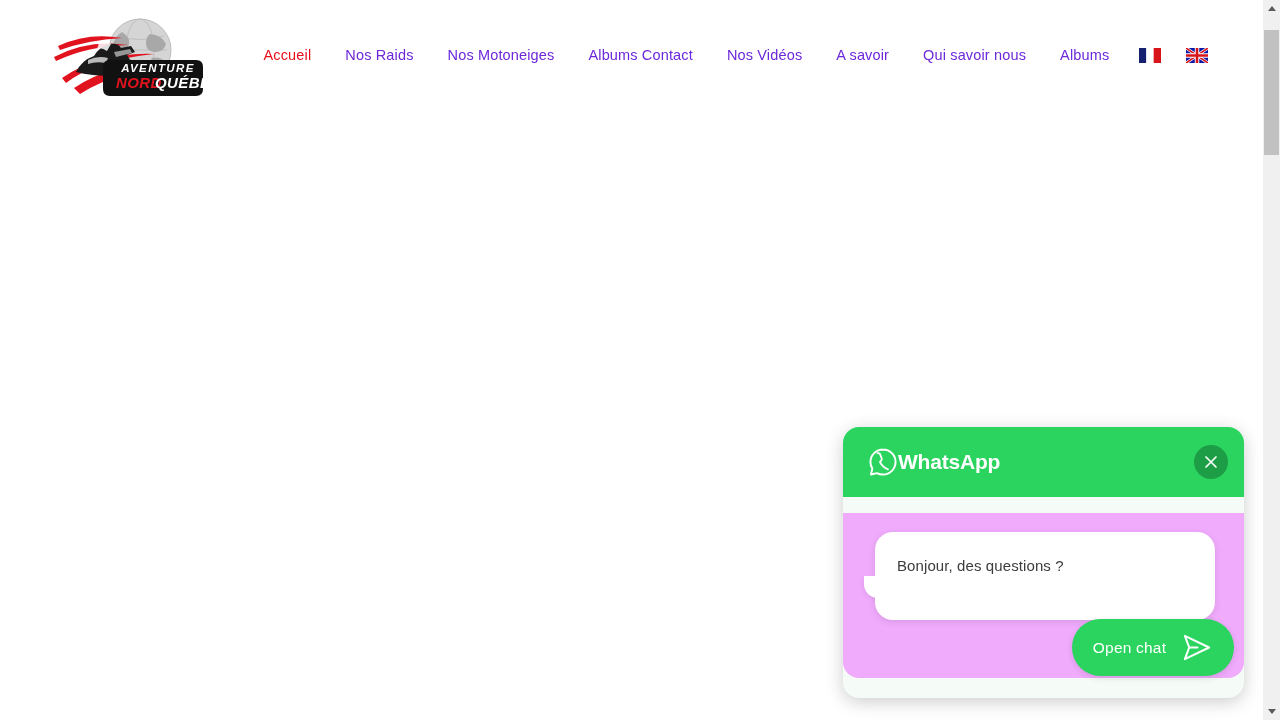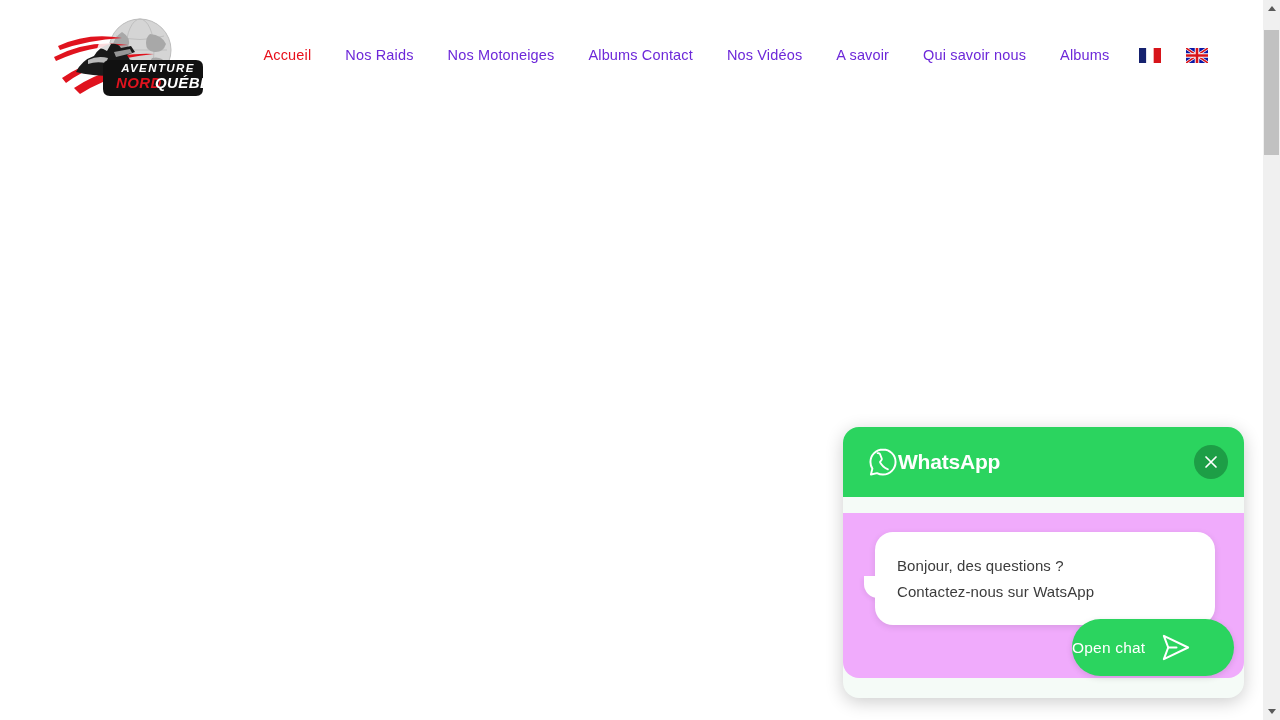--- a/index.html
+++ b/index.html
@@ -226,20 +226,21 @@
     position: absolute;
     left: 229px;
     top: 106px;
     width: 162px;
     height: 57px;
     border-radius: 29px;
     background: #2bd45f;
     border: none;
     display: flex;
     align-items: center;
+    justify-content: center;
     gap: 14px;
     cursor: pointer;
     box-shadow: 0 2px 6px rgba(0,0,0,0.12);
   }
   #wa-open-chat-label {
     color: #ffffff;
     font-size: 15.5px;
     letter-spacing: 0.2px;
   }
   #wa-send-icon { width: 33px; height: 33px; display: block; }
@@ -327,21 +328,20 @@
           <svg width="16" height="16" viewBox="0 0 16 16">
             <path d="M3 3 L13 13 M13 3 L3 13" stroke="#ffffff" stroke-width="1.7" stroke-linecap="round"></path>
           </svg>
         </button>
       </div>
 
       <div id="wa-body">
 
         <div id="wa-bubble">
           <div class="wa-msg-line">Bonjour, des questions ?</div>
-          <div class="wa-msg-line">Contactez-nous sur WatsApp</div>
         </div>
 
         <button id="wa-open-chat">
           <span id="wa-open-chat-label">Open chat</span>
           <span>
             <svg id="wa-send-icon" viewBox="0 0 34 34">
               <path d="M5 5 L30 17 L5 29 L9.5 17 Z" fill="none" stroke="#ffffff" stroke-width="2.1" stroke-linejoin="round" stroke-linecap="round"></path>
               <path d="M9.5 17 L18 17" fill="none" stroke="#ffffff" stroke-width="2.1" stroke-linecap="round"></path>
             </svg>
           </span>

